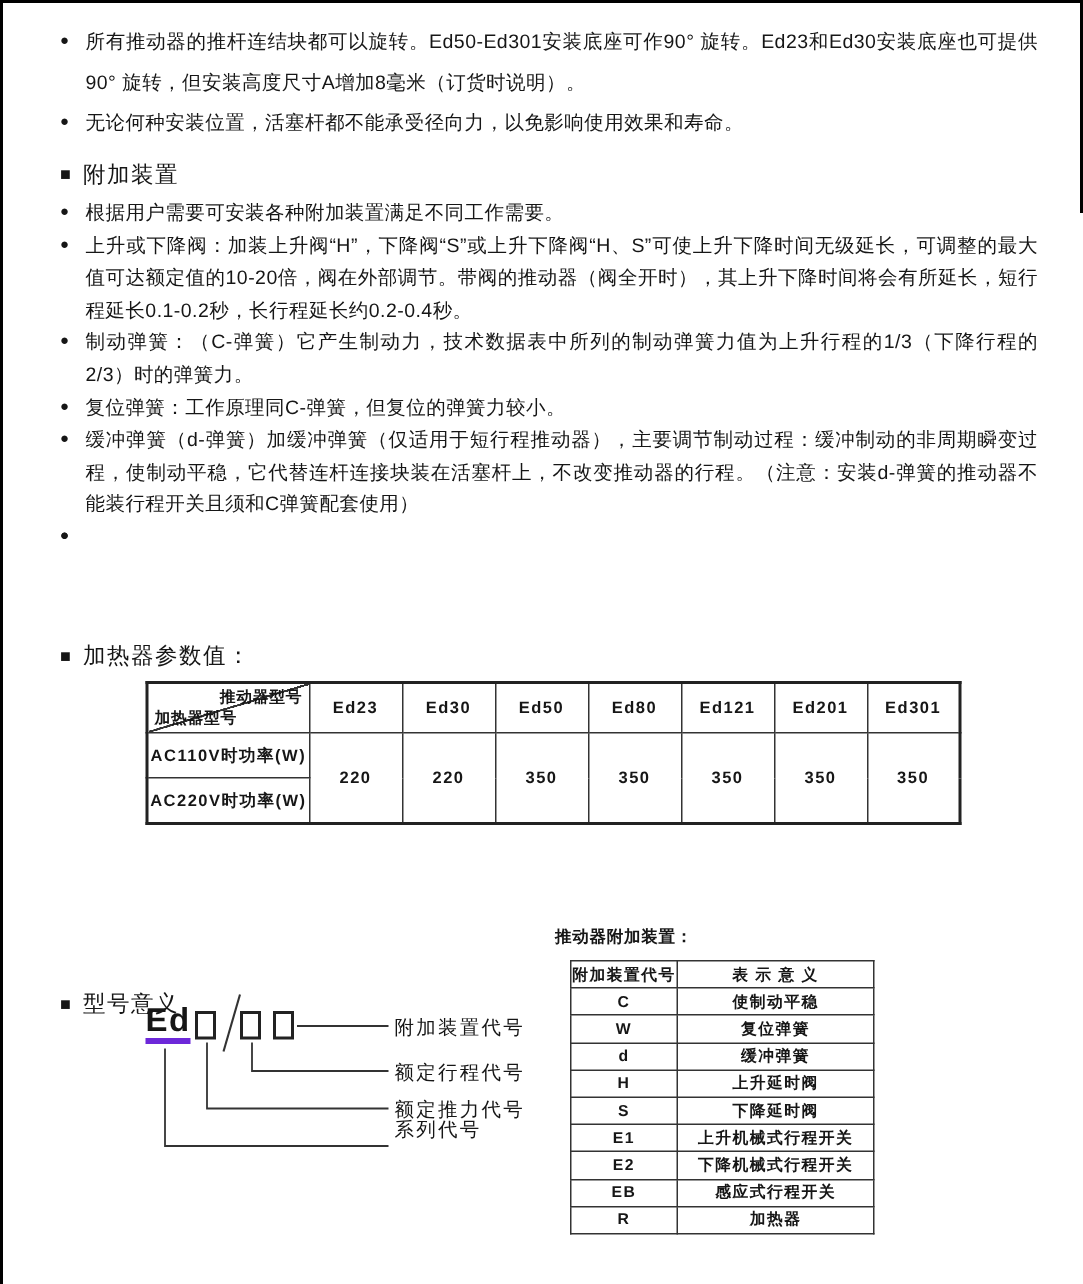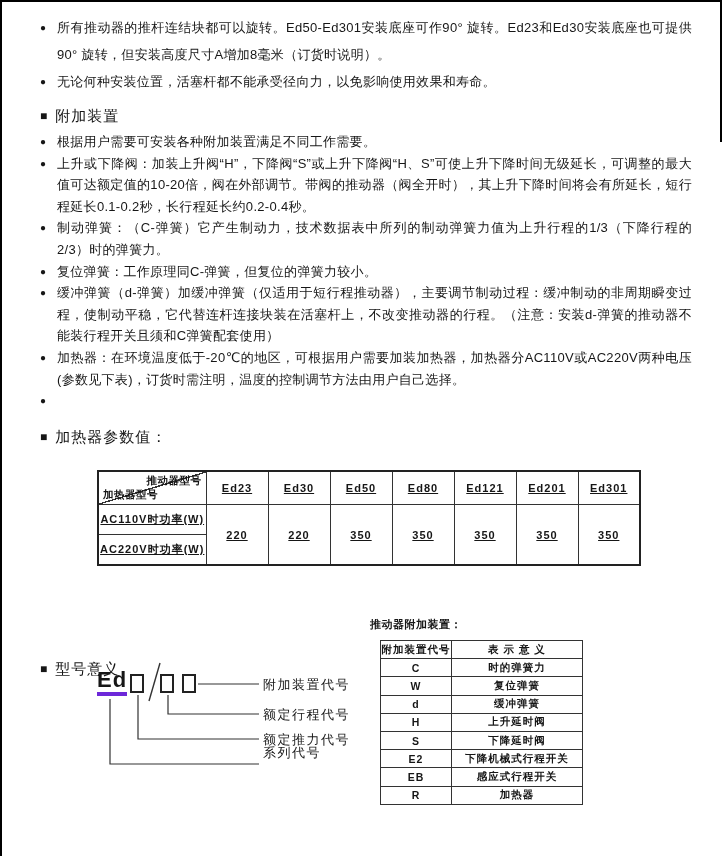--- a/index.html
+++ b/index.html
@@ -27,21 +27,21 @@
 
   
   .sec-header{position:absolute;left:38px;font-size:15px;font-weight:normal;letter-spacing:1px;}
   .sec-marker{font-size:12px;margin-right:7px;position:relative;top:-1px;}
   .sec2{top:426px;}
   .sec1{top:105px;}
   .sec3{top:658px;}
 
   
   table{border-collapse:collapse;}
-  .heater-table{position:absolute;left:95px;top:468px;table-layout:fixed;text-decoration:underline;}
+  .heater-table{position:absolute;left:95px;top:452px;table-layout:fixed;}
   .heater-table td{border:1px solid #333;text-align:center;vertical-align:middle;
     font-size:11px;font-weight:bold;letter-spacing:1px;padding:0;}
   .heater-table{border:2px solid #222;}
   .heater-table .hrow td{height:32px;}
   .heater-table .drow td{height:29px;}
   .corner-cell{position:relative;
     background:linear-gradient(to bottom right,transparent calc(50% - .7px),#333 calc(50% - .7px),#333 calc(50% + .7px),transparent calc(50% + .7px));}
   .corner-top{position:absolute;top:2px;right:4px;font-size:10.5px;font-weight:bold;letter-spacing:.5px;}
   .corner-bottom{position:absolute;bottom:2px;left:4px;font-size:10.5px;font-weight:bold;letter-spacing:.5px;}
   .row-label{font-size:10.5px;letter-spacing:.5px;}
@@ -79,21 +79,21 @@
 
   <div class="sec-header sec1">
     <span class="sec-marker">■</span><span>附加装置</span>
   </div>
   <div class="blist acc-list">
       <div class="bullet-item"><span class="bullet-marker">●</span><span class="bullet-text">根据用户需要可安装各种附加装置满足不同工作需要。</span></div>
       <div class="bullet-item"><span class="bullet-marker">●</span><span class="bullet-text">上升或下降阀：加装上升阀“H”，下降阀“S”或上升下降阀“H、S”可使上升下降时间无级延长，可调整的最大值可达额定值的10-20倍，阀在外部调节。带阀的推动器（阀全开时），其上升下降时间将会有所延长，短行程延长0.1-0.2秒，长行程延长约0.2-0.4秒。</span></div>
       <div class="bullet-item"><span class="bullet-marker">●</span><span class="bullet-text">制动弹簧：（C-弹簧）它产生制动力，技术数据表中所列的制动弹簧力值为上升行程的1/3（下降行程的2/3）时的弹簧力。</span></div>
       <div class="bullet-item"><span class="bullet-marker">●</span><span class="bullet-text">复位弹簧：工作原理同C-弹簧，但复位的弹簧力较小。</span></div>
       <div class="bullet-item"><span class="bullet-marker">●</span><span class="bullet-text">缓冲弹簧（d-弹簧）加缓冲弹簧（仅适用于短行程推动器），主要调节制动过程：缓冲制动的非周期瞬变过程，使制动平稳，它代替连杆连接块装在活塞杆上，不改变推动器的行程。（注意：安装d-弹簧的推动器不能装行程开关且须和C弹簧配套使用）</span></div>
-      <div class="bullet-item"><span class="bullet-marker">●</span><span class="bullet-text">加热器：在环境温度低于-20℃的地区，可根据用户需要加装加热器，加热器分AC110V或AC220V两种电压(参数见下表)，订货时需注明，温度的控制调节方法由用户自己选择。</span></div>
+      <div class="bullet-item"><span class="bullet-marker">●</span></div>
       <div class="bullet-item"><span class="bullet-marker">●</span></div>
     </div>
 
   <div class="sec-header sec2">
     <span class="sec-marker">■</span><span>加热器参数值：</span>
   </div>
   <table class="heater-table">
     <colgroup>
       <col style="width:108px">
       <col style="width:62px">
@@ -160,37 +160,41 @@
         <col style="width:71px">
         <col style="width:131px">
       </colgroup>
     <tbody>
         <tr>
           <td>附加装置代号</td>
           <td>表 示 意 义</td>
         </tr>
         <tr>
           <td>C</td>
-          <td>时的弹簧力</td>
+          <td>使制动平稳</td>
         </tr>
         <tr>
           <td>W</td>
           <td>复位弹簧</td>
         </tr>
         <tr>
           <td>d</td>
           <td>缓冲弹簧</td>
         </tr>
         <tr>
           <td>H</td>
           <td>上升延时阀</td>
         </tr>
         <tr>
           <td>S</td>
           <td>下降延时阀</td>
+        </tr>
+        <tr>
+          <td>E1</td>
+          <td>上升机械式行程开关</td>
         </tr>
         <tr>
           <td>E2</td>
           <td>下降机械式行程开关</td>
         </tr>
         <tr>
           <td>EB</td>
           <td>感应式行程开关</td>
         </tr>
         <tr>

